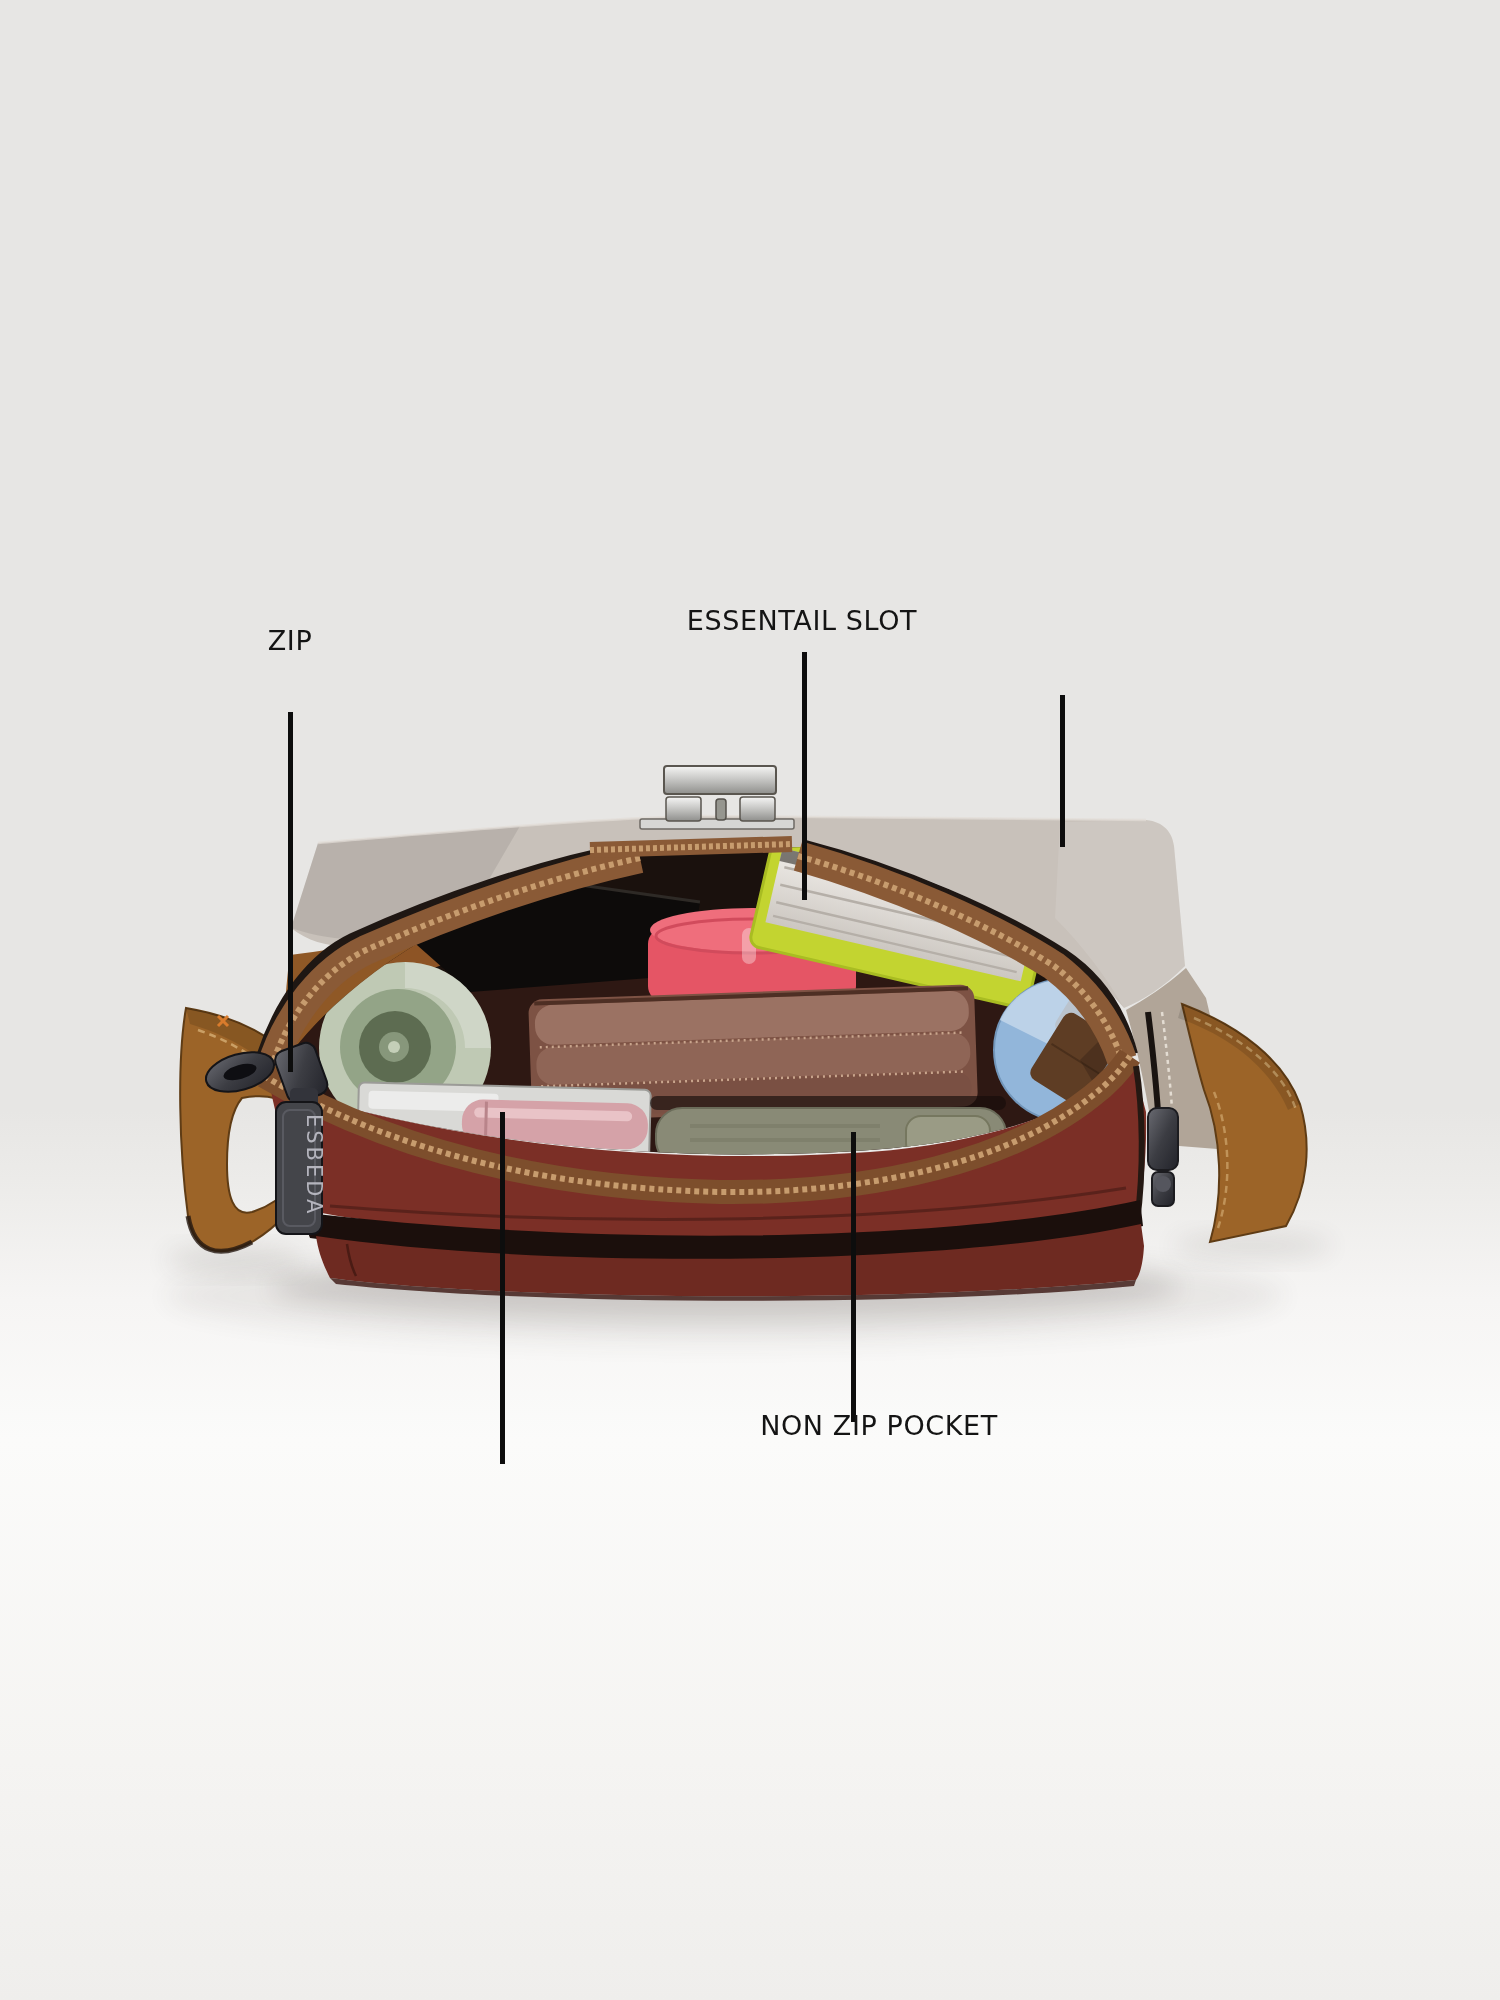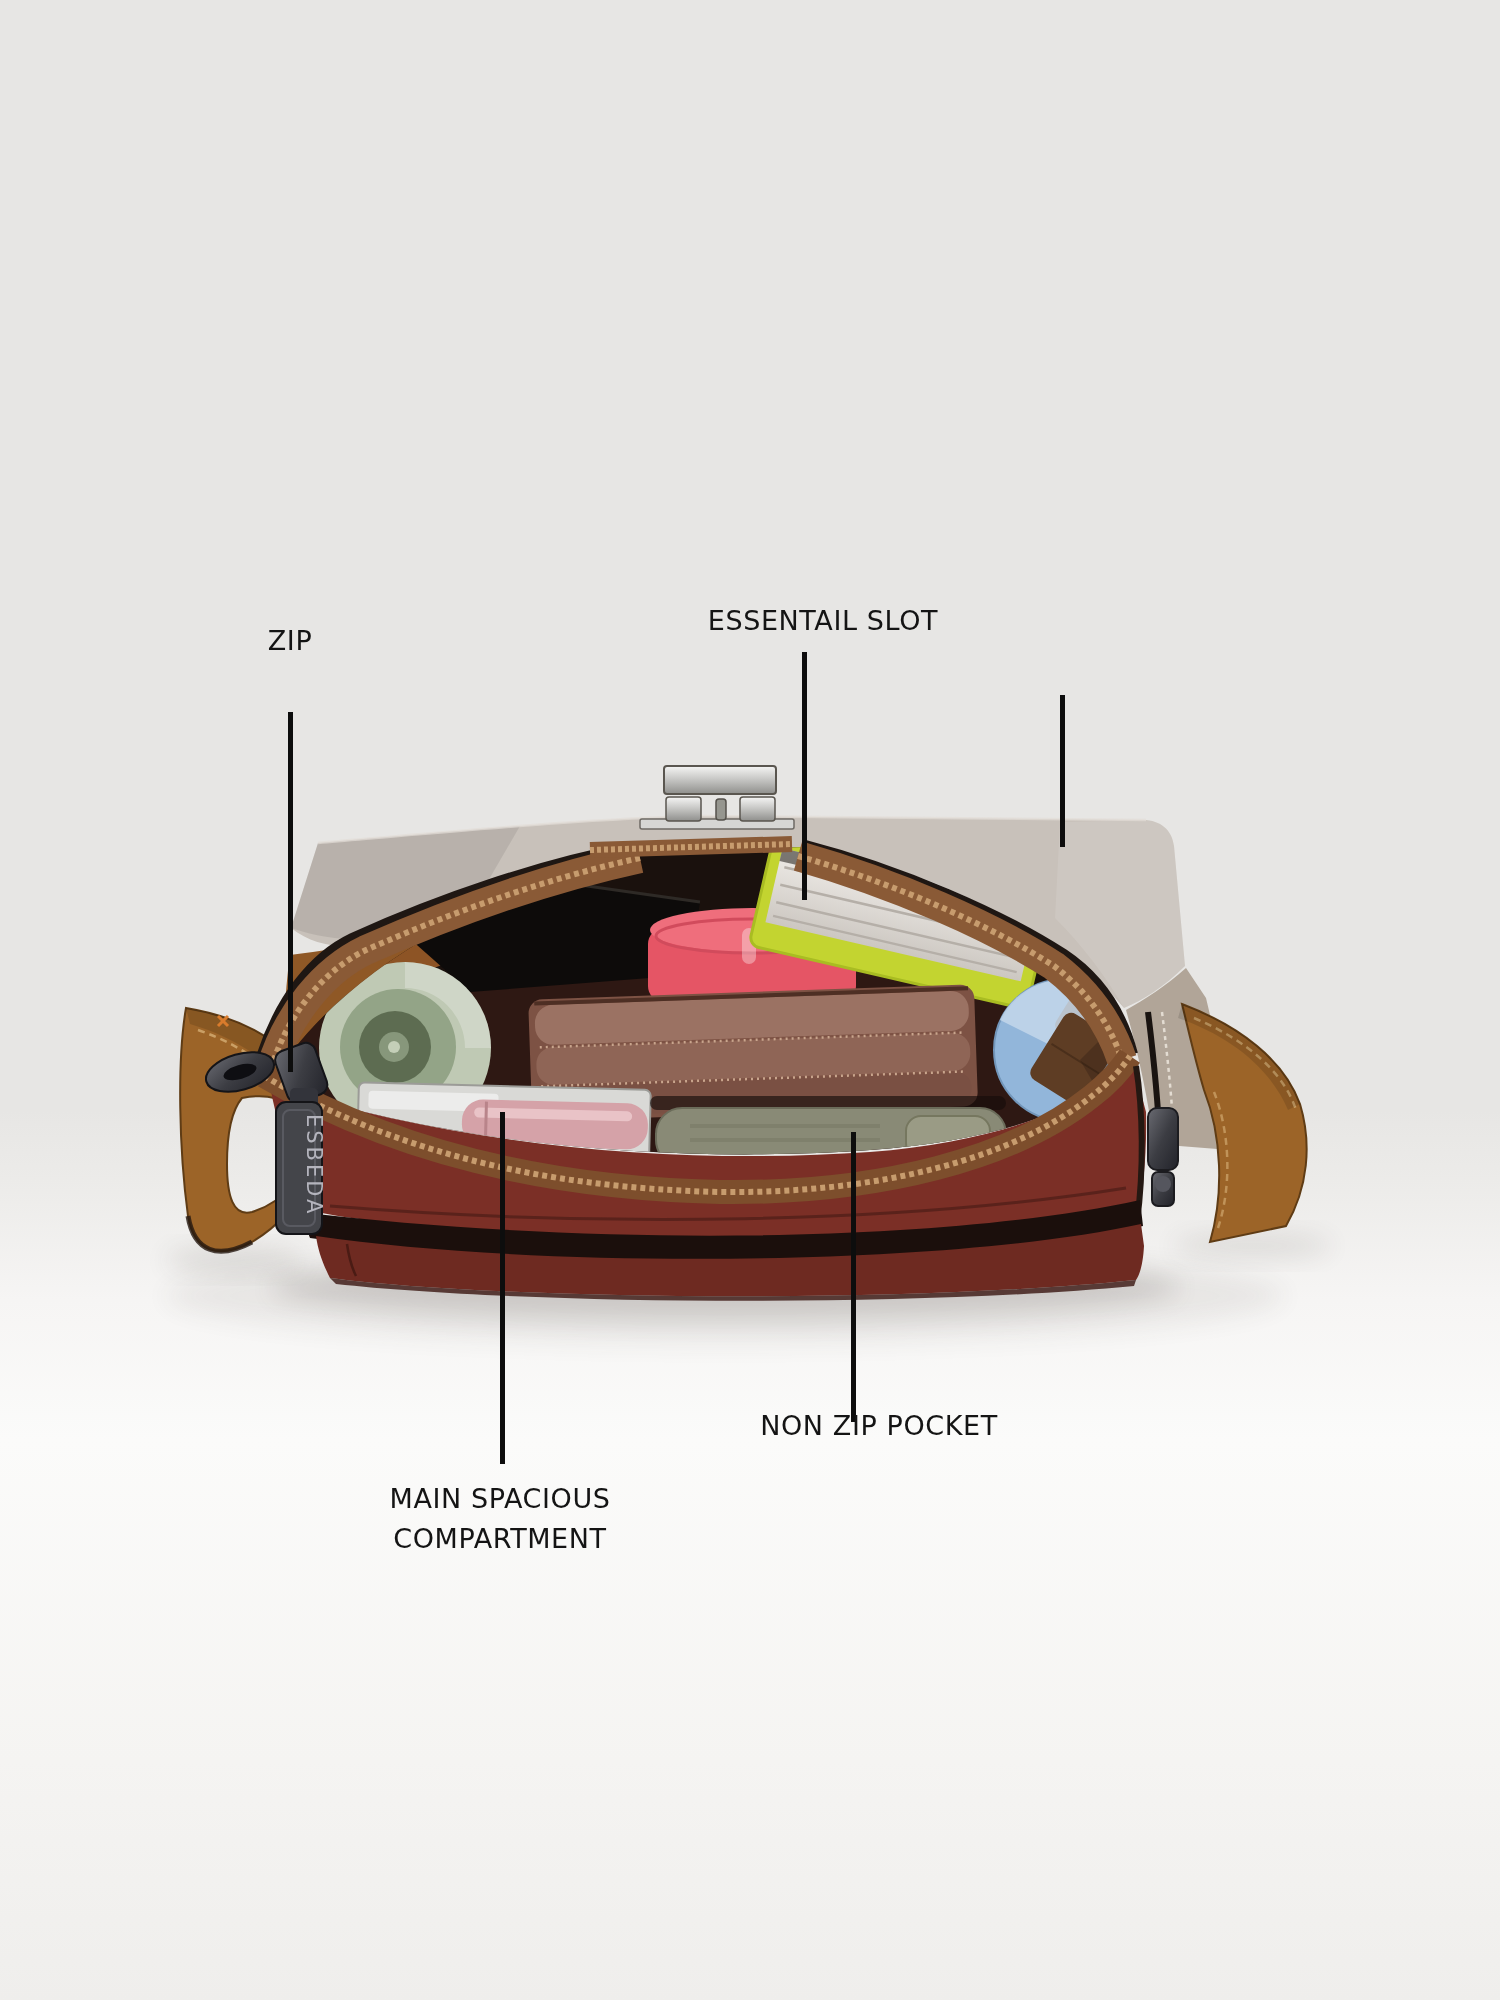--- a/index.html
+++ b/index.html
@@ -228,27 +228,23 @@
   <div class="lead" style="left:288px;top:712px;height:360px"></div>
   <div class="lead" style="left:802px;top:652px;height:248px"></div>
   <div class="lead" style="left:1060px;top:695px;height:152px"></div>
   <div class="lead" style="left:500px;top:1112px;height:352px"></div>
   <div class="lead" style="left:851px;top:1132px;height:290px"></div>
 
   <div class="ann" style="left:120px;top:621px;width:340px">
     <div>ZIP</div>
   </div>
 
-  <div class="ann" style="left:663px;top:601px;width:320px">
+  <div class="ann" style="left:642px;top:601px;width:320px">
     <div>ESSENTAIL SLOT</div>
   </div>
 
 
-  <div class="ann" style="left:340px;top:1479px;width:320px">
-    <div>MAIN SPACIOUS</div>
-    <div>COMPARTMENT</div>
-  </div>
 
   <div class="ann" style="left:719px;top:1406px;width:320px">
     <div>NON ZIP POCKET</div>
   </div>
 
 </div>
 
 </body></html>

